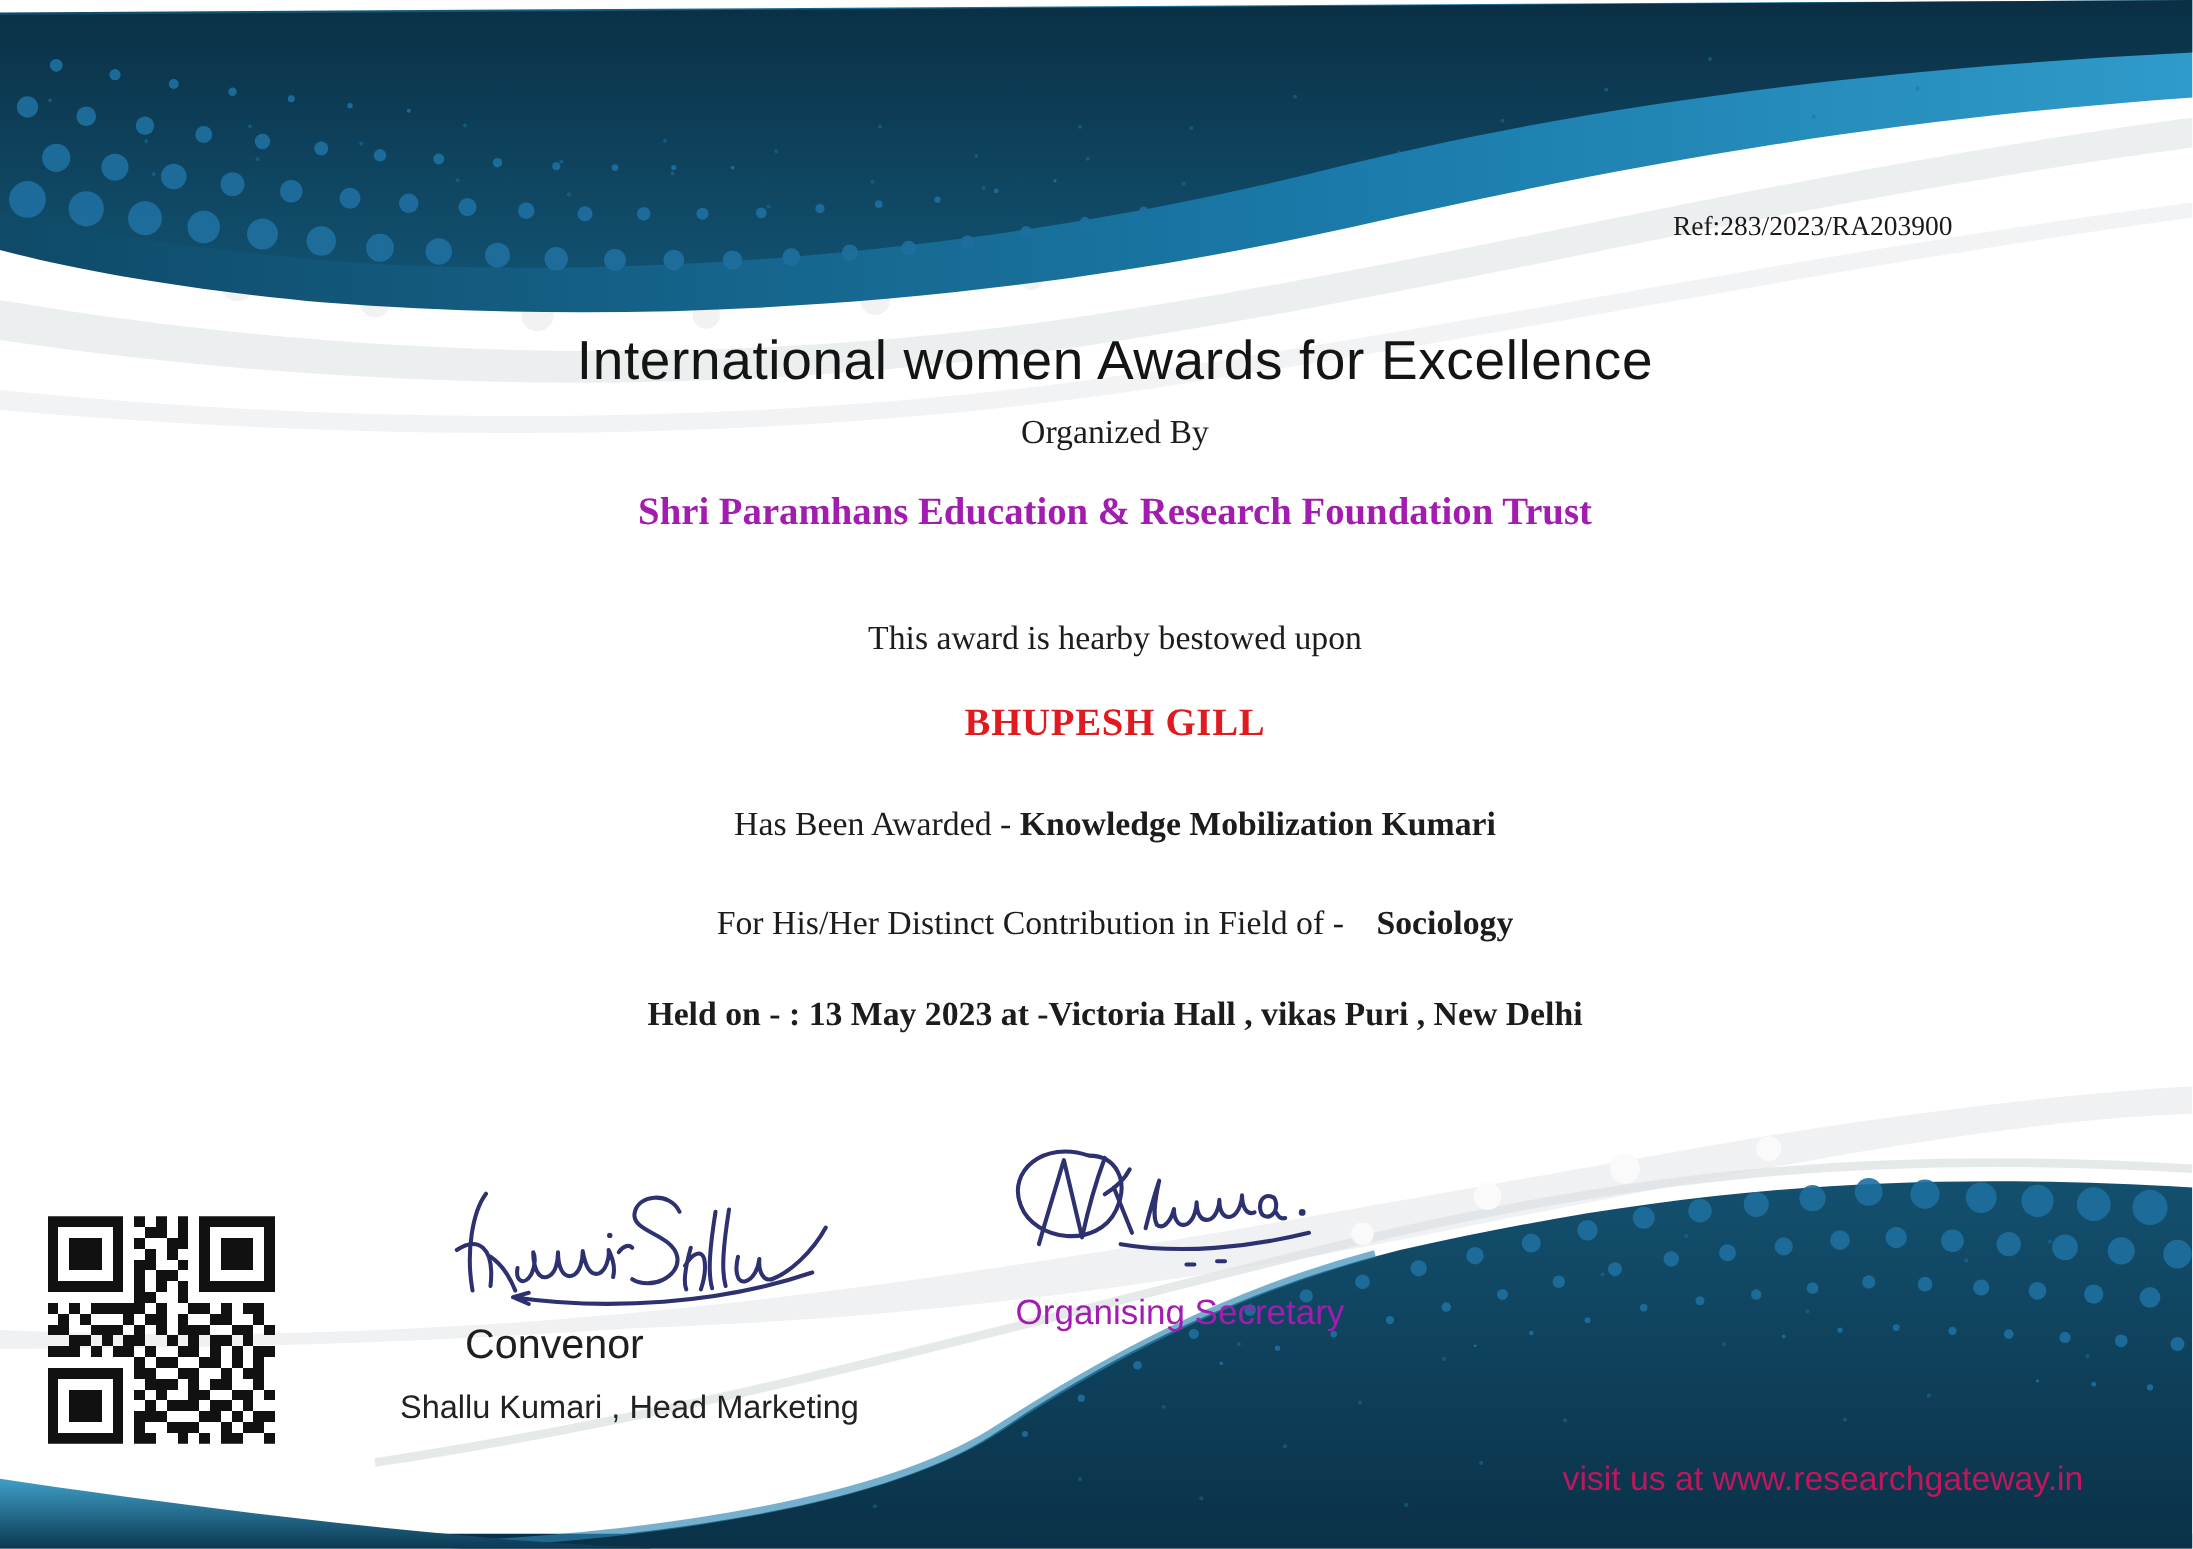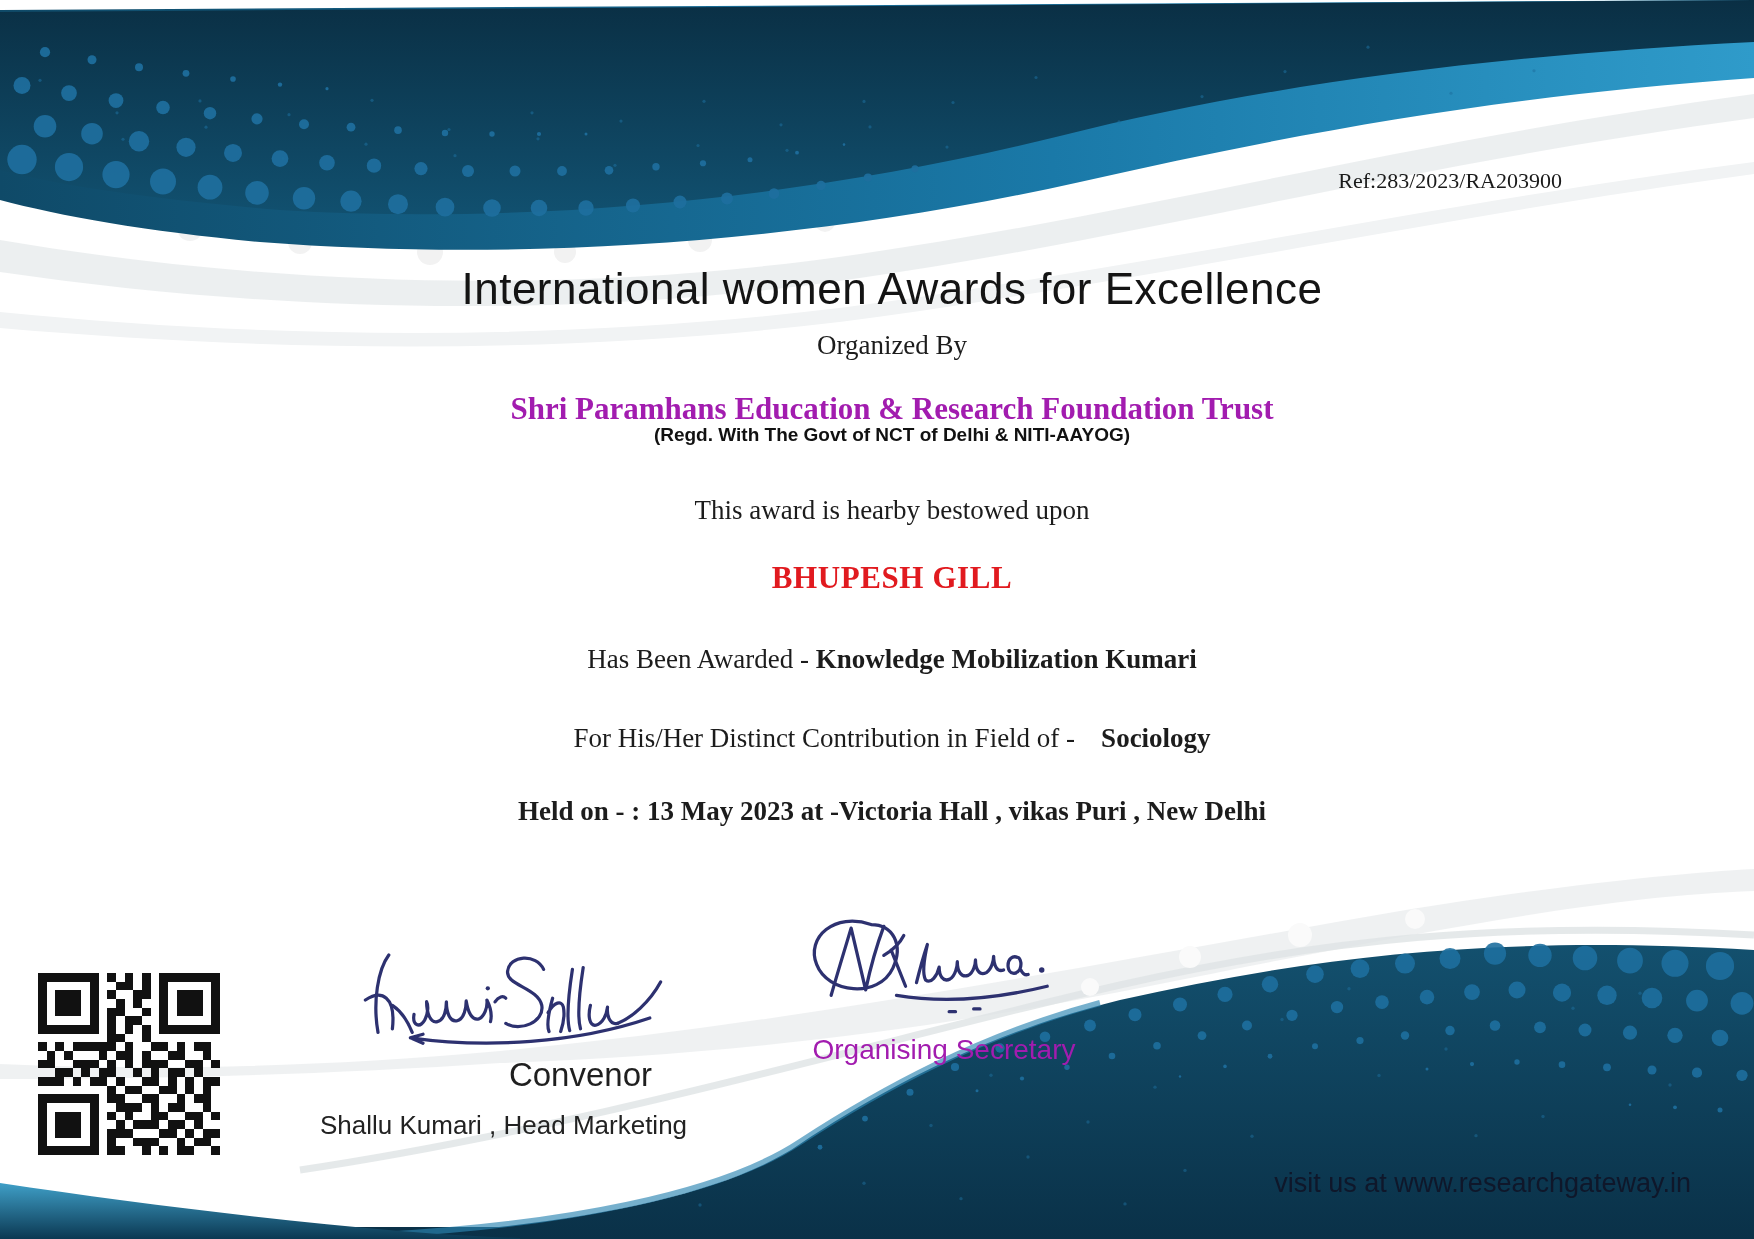--- a/index.html
+++ b/index.html
@@ -31,28 +31,28 @@
 
   .qr{position:absolute;left:38px;top:973px;width:182px;height:182px;}
   .qr svg{width:100%;height:100%;display:block;}
 
   .sig{position:absolute;}
   #sig1{left:348px;top:946px;width:330px;height:108px;}
   #sig2{left:792px;top:910px;width:278px;height:118px;}
   .sig path{fill:none;stroke:#2d3170;stroke-width:3.6;stroke-linecap:round;stroke-linejoin:round;}
   .sig .dot{fill:#2d3170;stroke:none;}
 
-  .role-convenor{position:absolute;left:372px;top:1056px;width:280px;text-align:right;
+  .role-convenor{position:absolute;left:372px;top:1056px;width:280px;text-align:left;
     font-family:"Liberation Sans",sans-serif;font-size:33px;color:#1f1f1f;}
   .detail-convenor{position:absolute;left:320px;top:1110px;width:384px;text-align:left;
     font-family:"Liberation Sans",sans-serif;font-size:26px;color:#222;}
   .role-secretary{position:absolute;left:788px;top:1034px;width:312px;text-align:center;
     font-family:"Liberation Sans",sans-serif;font-size:28px;color:#a21caf;}
-  .visit{position:absolute;left:1250px;top:1168px;width:430px;text-align:right;
-    font-family:"Liberation Sans",sans-serif;font-size:27px;color:#0f172a;margin-left:11px;}
+  .visit{position:absolute;left:1250px;top:1168px;width:430px;text-align:left;
+    font-family:"Liberation Sans",sans-serif;font-size:27px;color:#be185d;}
 </style>
 </head>
 <body>
 
 <svg id="header-svg" class="layer" width="1754" height="470" viewBox="0 0 1754 470" aria-hidden="true">
   <defs>
     <linearGradient id="hdrDark" x1="0" y1="0" x2="0" y2="1">
       <stop offset="0" stop-color="#0a2f44"></stop>
         <stop offset="1" stop-color="#11506f"></stop>
     </linearGradient>
@@ -284,21 +284,20 @@
       <circle cx="1090" cy="148" r="9"></circle>
   </g>
 </svg>
 
 <div class="ref">Ref:283/2023/RA203900</div>
 
 <div class="content">
   <div class="line title">International women Awards for Excellence</div>
   <div class="line organized">Organized By</div>
   <div class="line org">Shri Paramhans Education &amp; Research Foundation Trust</div>
-  <div class="line regd">(Regd. With The Govt of NCT of Delhi &amp; NITI-AAYOG)</div>
   <div class="line bestowed">This award is hearby bestowed upon</div>
   <div class="line recipient">BHUPESH GILL</div>
   <div class="line awarded"><span>Has Been Awarded - </span><b>Knowledge Mobilization Kumari</b></div>
   <div class="line field"><span>For His/Her Distinct Contribution in Field of -</span><b>Sociology</b></div>
   <div class="line held">Held on - : 13 May 2023 at -Victoria Hall , vikas Puri , New Delhi</div>
 </div>
 
 <div class="qr">
   <svg id="qr-svg" viewBox="0 0 21 21" shape-rendering="crispEdges">
       <rect x="0" y="0" width="1" height="1" fill="#111"></rect>

